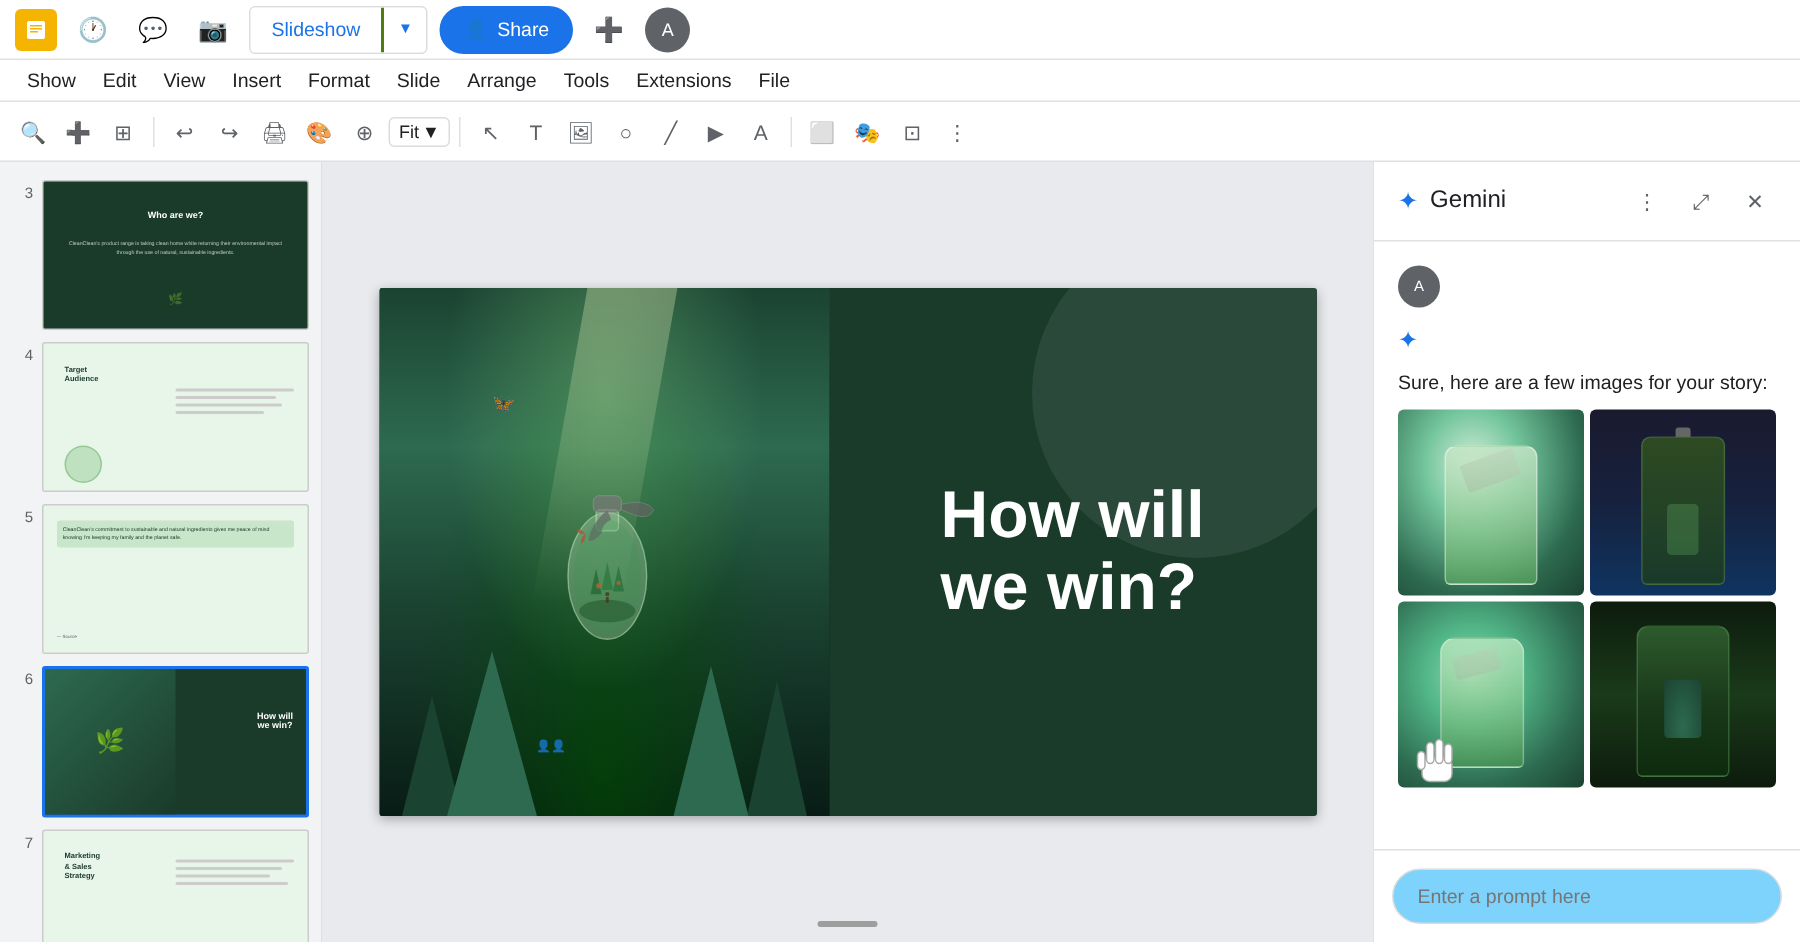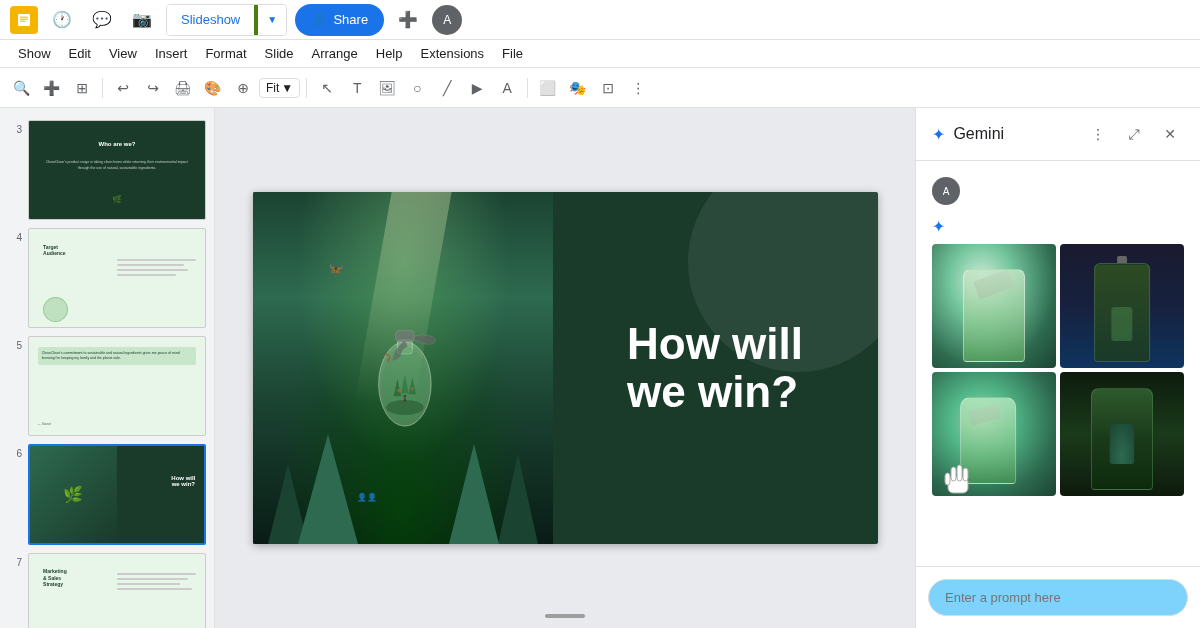--- a/index.html
+++ b/index.html
@@ -48,21 +48,21 @@
       overflow: hidden; height: 32px;
     }
     #slideshow-btn .main-part {
       padding: 0 14px;
       font-size: 13px;
       color: #1a73e8;
       font-weight: 500;
       cursor: pointer;
       height: 100%;
       display: flex; align-items: center;
-      border-right: 4px solid #4d7c0f;
+      border-right: 2px solid #4d7c0f;
       background: #fff;
     }
     #slideshow-btn .arrow-part {
       width: 28px; height: 100%;
       display: flex; align-items: center; justify-content: center;
       cursor: pointer;
       background: #fff;
       color: #1a73e8;
       font-size: 10px;
     }
@@ -592,21 +592,21 @@
 </div>
 
 <div id="menubar">
   <span class="menu-item">Show</span>
   <span class="menu-item">Edit</span>
   <span class="menu-item">View</span>
   <span class="menu-item">Insert</span>
   <span class="menu-item">Format</span>
   <span class="menu-item">Slide</span>
   <span class="menu-item">Arrange</span>
-  <span class="menu-item">Help</span>
+  <span class="menu-item">Tools</span>
   <span class="menu-item">Extensions</span>
   <span class="menu-item">File</span>
 </div>
 
 <div id="toolbar">
   <button class="tb-btn">🔍</button>
   <button class="tb-btn">➕</button>
   <button class="tb-btn">⊞</button>
   <div class="tb-divider"></div>
   <button class="tb-btn">↩</button>
@@ -778,20 +778,21 @@
     </div>
 
     <div id="gemini-body">
 
       <div id="user-message">
         <div class="user-avatar">A</div>
       </div>
 
       <div id="gemini-response">
         <div class="gemini-dot">✦</div>
+        <div class="response-text">Sure, here are a few images for your story:</div>
 
         <div class="images-grid">
 
           <div class="image-cell img-1">
             <div class="img-1-trigger"></div>
             <div class="img-1-bottle"></div>
           </div>
 
           <div class="image-cell img-2">
             <div class="img-2-pump"></div>

